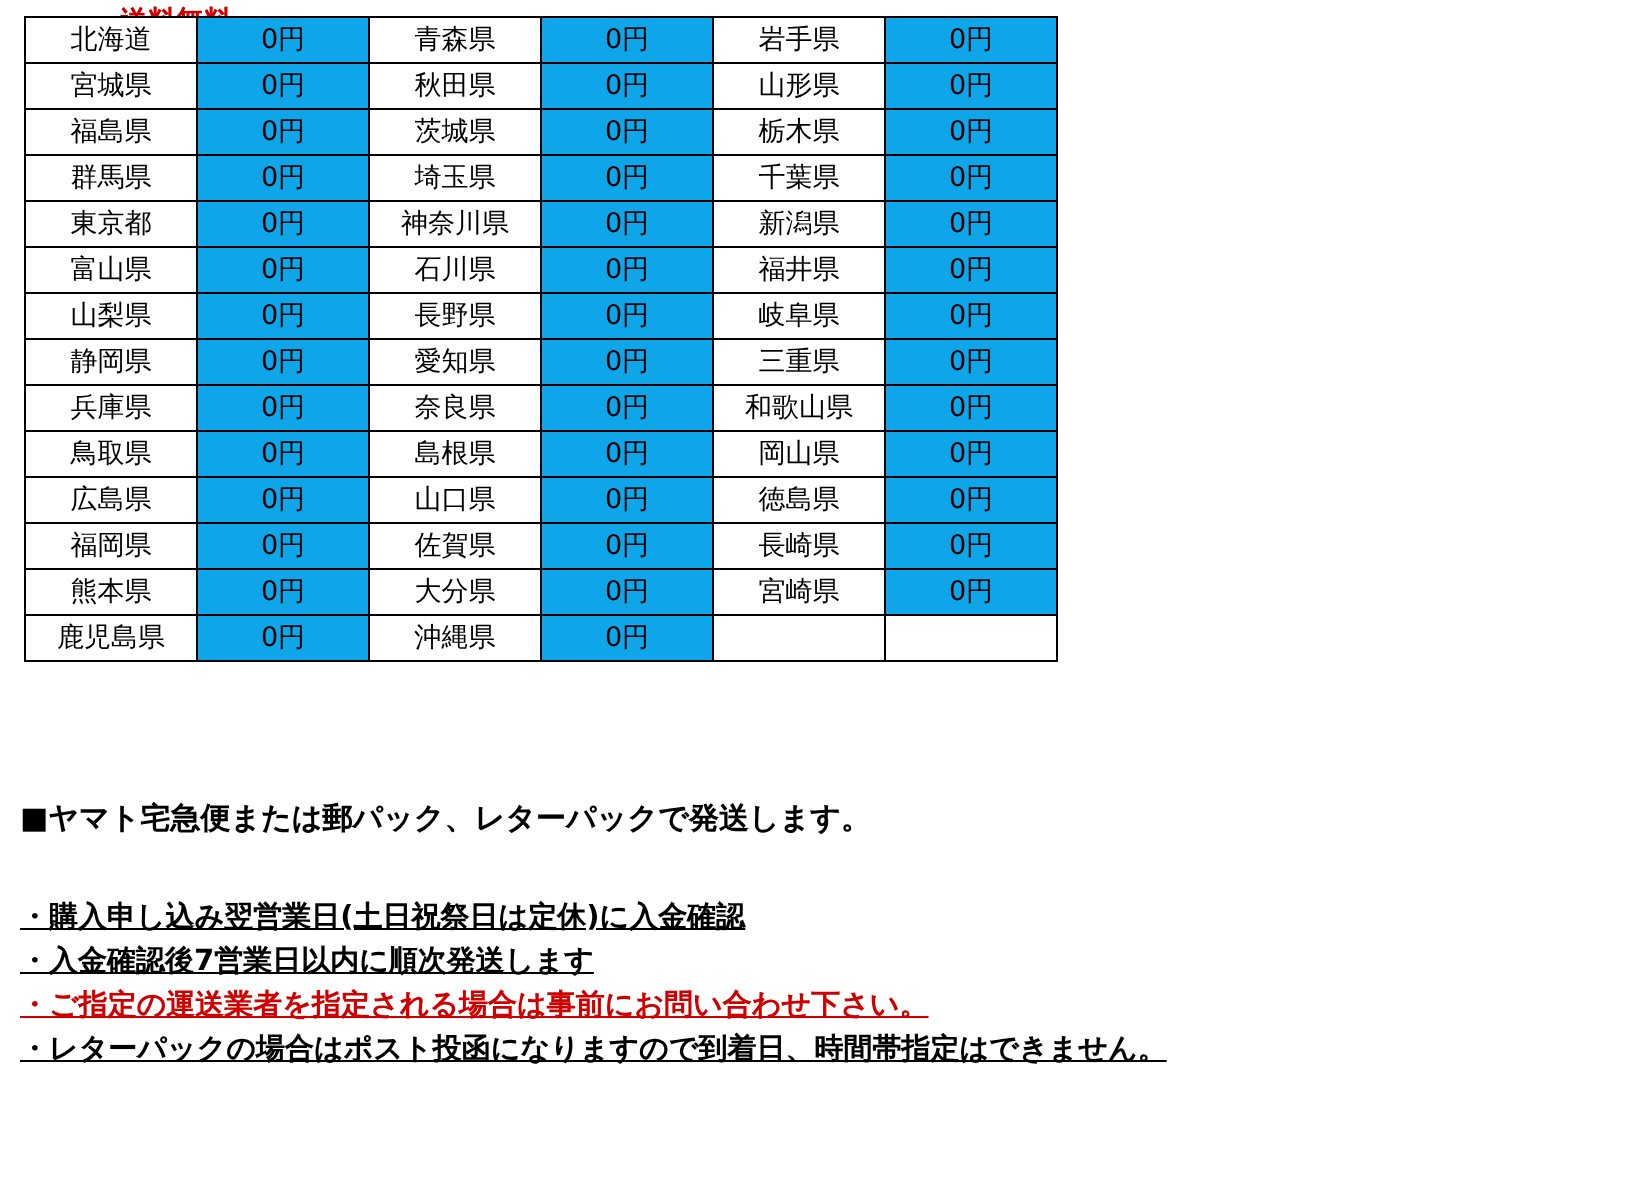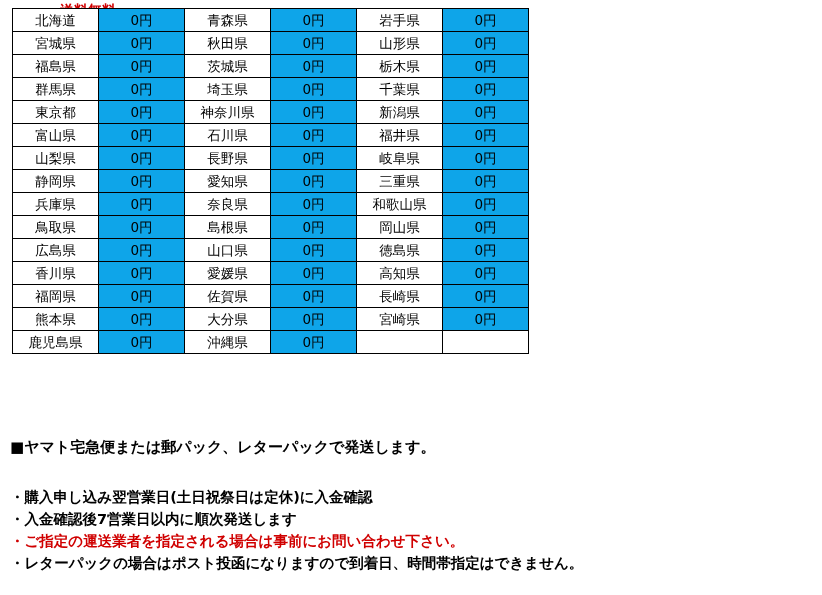--- a/index.html
+++ b/index.html
@@ -55,38 +55,39 @@
     width: 85px;
     background: #0ea5e9;
   }
   td.empty {
     border: none;
     background: #ffffff;
   }
   .notes {
     position: absolute;
     left: 10px;
-    top: 434px;
+    top: 396px;
     width: 800px;
   }
   .note-head {
     font-size: 15px;
     font-weight: bold;
     margin: 0 0 0 0;
     line-height: 26px;
     white-space: nowrap;
   }
   .bullets {
     margin-top: 26px;
   }
   .bullet {
     font-size: 14.5px;
     font-weight: bold;
     line-height: 22px;
     white-space: nowrap;
+    text-decoration: underline;
   }
   .bullet.red {
     color: #d00000;
   }
   .bullet.small {
     font-size: 11.5px;
     font-weight: bold;
     line-height: 20px;
     margin-top: 2px;
   }
@@ -179,28 +180,20 @@
         <td class="fee">0円</td>
         <td class="pref">岡山県</td>
         <td class="fee">0円</td>
       </tr>
       <tr>
         <td class="pref">広島県</td>
         <td class="fee">0円</td>
         <td class="pref">山口県</td>
         <td class="fee">0円</td>
         <td class="pref">徳島県</td>
-        <td class="fee">0円</td>
-      </tr>
-      <tr>
-        <td class="pref">香川県</td>
-        <td class="fee">0円</td>
-        <td class="pref">愛媛県</td>
-        <td class="fee">0円</td>
-        <td class="pref">高知県</td>
         <td class="fee">0円</td>
       </tr>
       <tr>
         <td class="pref">福岡県</td>
         <td class="fee">0円</td>
         <td class="pref">佐賀県</td>
         <td class="fee">0円</td>
         <td class="pref">長崎県</td>
         <td class="fee">0円</td>
       </tr>

